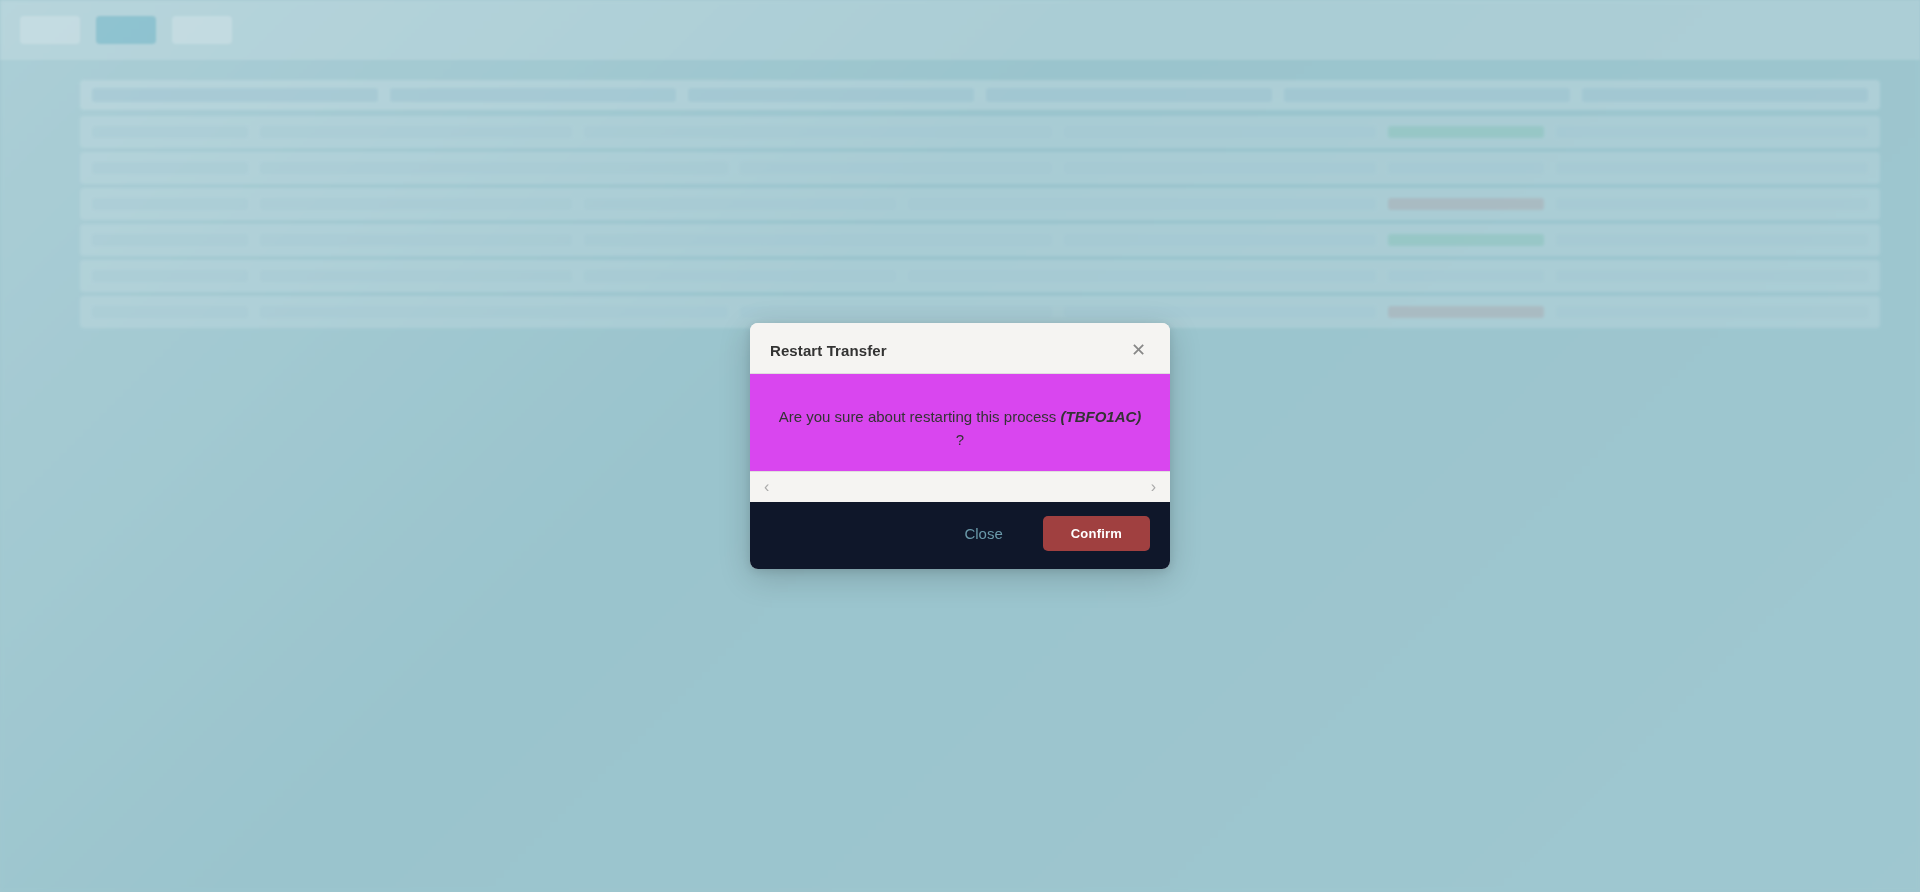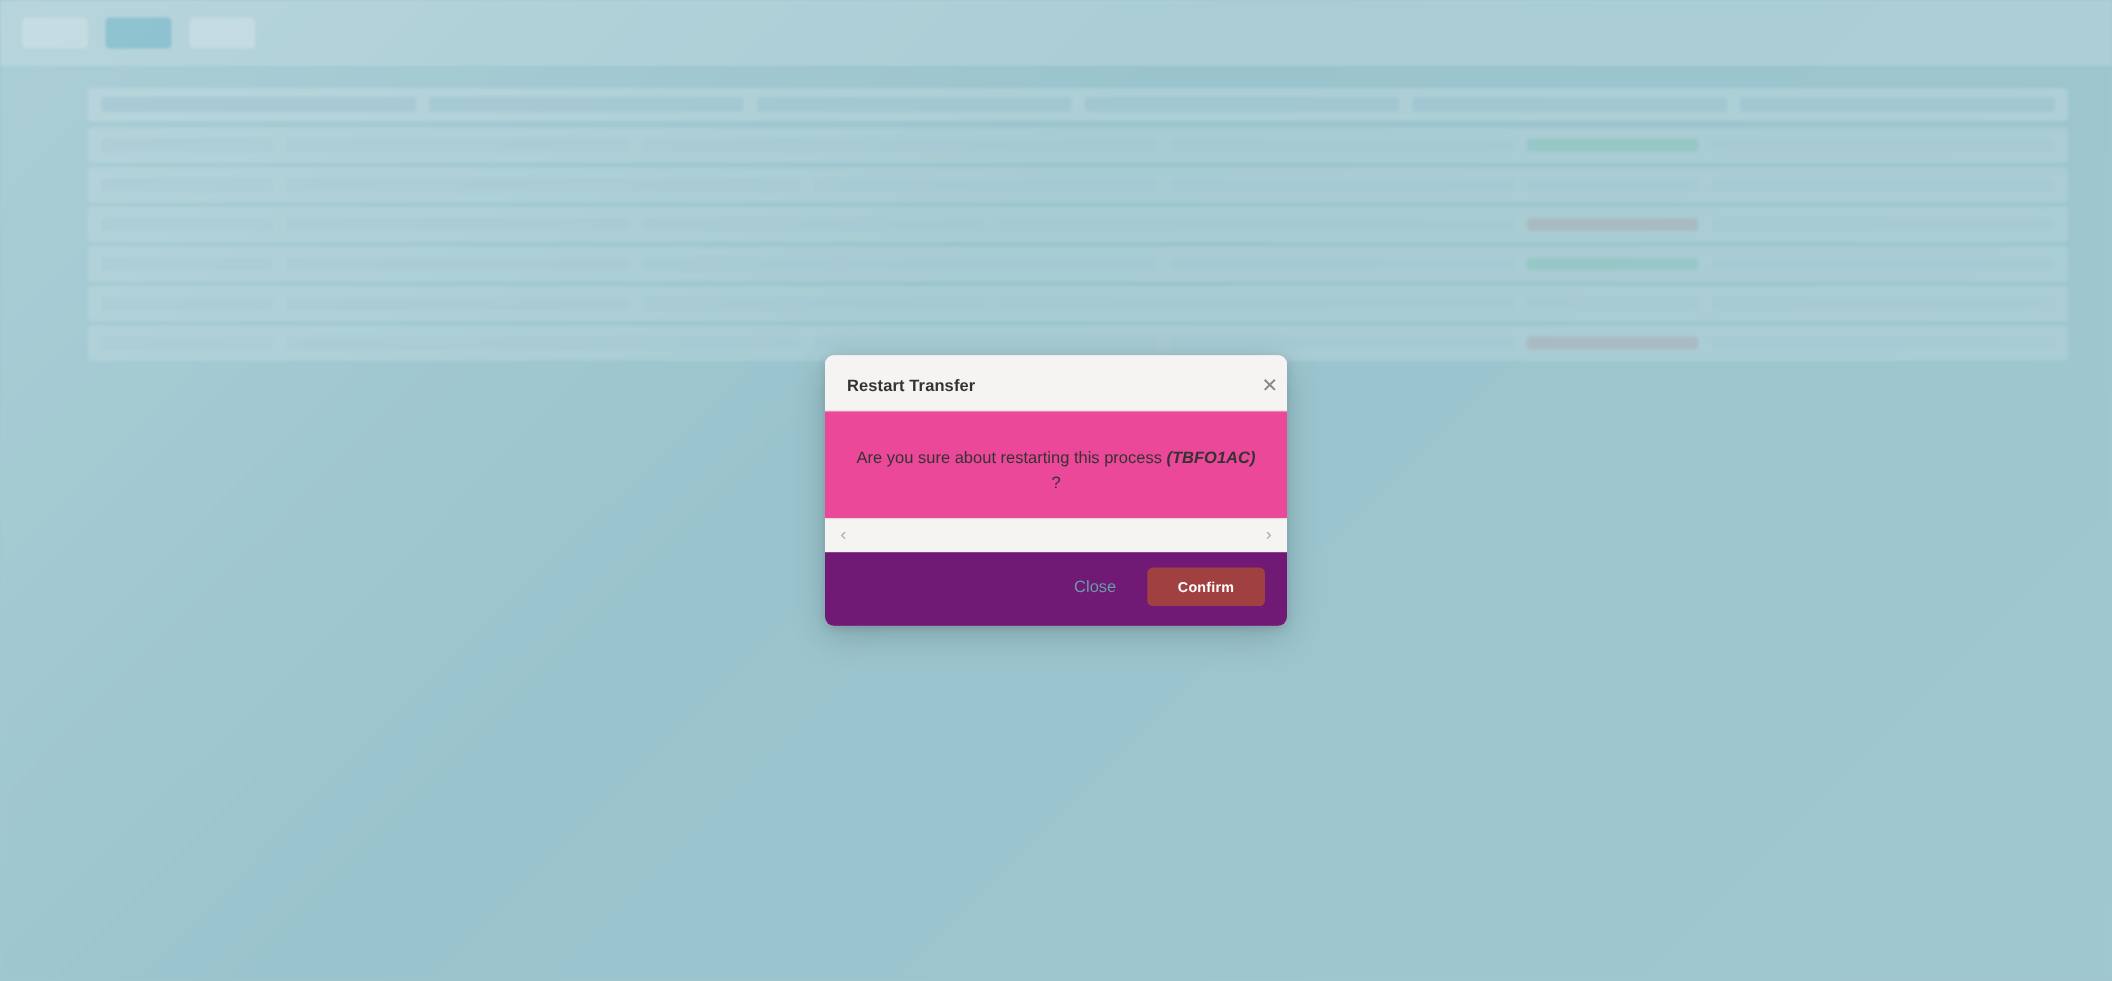--- a/index.html
+++ b/index.html
@@ -71,21 +71,21 @@
       background: #f5f4f2;
       border-radius: 8px;
       box-shadow: 0 8px 32px rgba(0,0,0,0.18), 0 2px 8px rgba(0,0,0,0.10);
       overflow: hidden;
     }
 
     .modal-header {
       display: flex;
       align-items: center;
       justify-content: space-between;
-      padding: 16px 4px 12px 20px;
+      padding: 16px 20px 12px 20px;
       background: #f5f4f2;
       border-bottom: 1px solid #e0dedd;
     }
 
     .modal-title {
       font-size: 15px;
       font-weight: 600;
       color: #333;
       letter-spacing: 0.1px;
     }
@@ -99,21 +99,21 @@
       line-height: 1;
       padding: 2px 4px;
       border-radius: 3px;
       display: flex;
       align-items: center;
       justify-content: center;
     }
 
     .modal-body {
       padding: 32px 24px 20px 24px;
-      background: #ec4899;
+      background: #d946ef;
     }
 
     .modal-message {
       font-size: 15px;
       color: #333;
       line-height: 1.5;
       text-align: center;
     }
 
     .modal-message .process-id {
@@ -133,23 +133,23 @@
       color: #aaa;
       font-size: 16px;
       cursor: pointer;
       padding: 2px 6px;
     }
 
     .modal-footer {
       display: flex;
       justify-content: flex-end;
       align-items: center;
-      gap: 12px;
+      gap: 24px;
       padding: 14px 20px 18px 20px;
-      background: #701a75;
+      background: #0f172a;
     }
 
     .btn-close {
       background: none;
       border: none;
       cursor: pointer;
       color: #6a9aaa;
       font-size: 15px;
       font-weight: 500;
       padding: 8px 16px;

